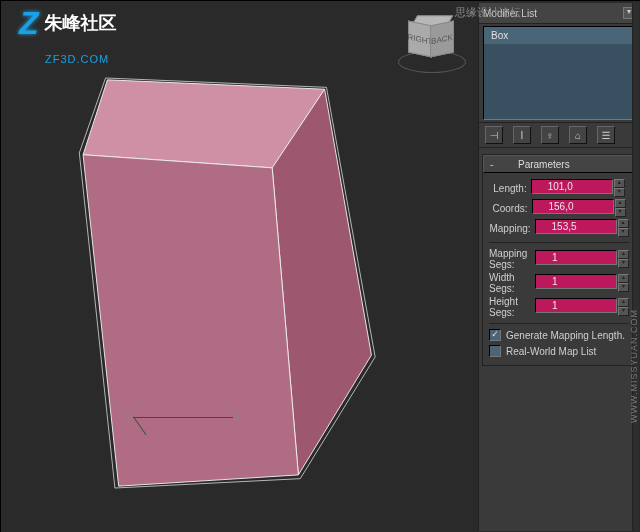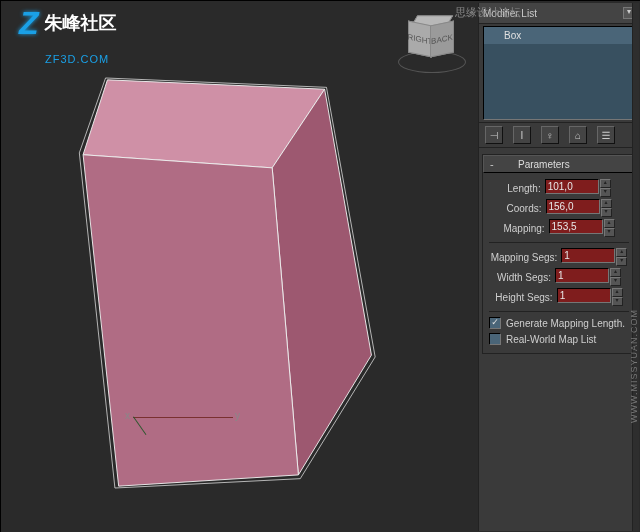--- a/index.html
+++ b/index.html
@@ -29,32 +29,32 @@
   .vc-right{left:0;top:10px;width:22px;height:30px;transform:skewY(12deg);background:#aaa}
   .vc-back{left:22px;top:10px;width:22px;height:30px;transform:skewY(-12deg);background:#9a9a9a}
   
   .box3d{position:absolute;left:48px;top:60px;width:360px;height:440px;z-index:2}
   
   .panel{position:absolute;right:2px;top:2px;width:160px;bottom:2px;background:#3a3a3a;border-left:1px solid #222}
   .mod-row{display:flex;align-items:center;height:16px;padding:2px 4px;background:#444;border-bottom:1px solid #222}
   .mod-label{flex:1;font-size:10px;color:#ccc}
   .mod-drop{width:10px;height:10px;border:1px solid #777;background:#555;font:8px/8px Arial;text-align:center;color:#ccc}
   .stack{margin:2px 4px;height:92px;background:#385060;border:1px inset #222}
-  .stack-item{padding:3px 20px;background:#4a6578;color:#e0e0e0;font-size:10px}
+  .stack-item{padding:3px 7px;background:#4a6578;color:#e0e0e0;font-size:10px}
   .tool-row{display:flex;gap:10px;padding:3px 6px;border-top:1px solid #222;border-bottom:1px solid #222;background:#3a3a3a}
   .tbtn{width:16px;height:16px;background:#444;border:1px outset #666;display:flex;align-items:center;justify-content:center;font:10px Arial;color:#ccc;cursor:pointer}
   .rollup{margin:6px 3px 0;border:1px solid #222}
   .roll-head{background:#444;height:16px;display:flex;align-items:center;padding:0 6px;border:1px outset #555}
   .roll-head .minus{width:8px;margin-right:20px;color:#ccc}
   .roll-head .title{flex:1;text-align:left;font-size:10px;color:#ddd}
   .roll-body{padding:4px 6px;background:#3a3a3a}
   .prm{display:flex;align-items:center;justify-content:center;margin:2px 0;gap:4px}
   .prm label{font-size:10px;color:#cfcfcf}
   .spin{display:flex}
-  .spin input{width:48px;height:13px;background:#7f1d1d;border:1px inset #222;color:#e8e8e8;font:10px Arial;padding:0 2px}
+  .spin input{width:48px;height:13px;background:#be185d;border:1px inset #222;color:#e8e8e8;font:10px Arial;padding:0 16px}
   .sp-btns{display:flex;flex-direction:column;margin-left:1px}
   .sp-btns div{width:9px;height:7px;background:#555;border:1px outset #777;font:6px/5px Arial;text-align:center;color:#222;cursor:pointer}
   .sep{height:1px;background:#222;margin:5px 0}
   .chk{display:flex;align-items:center;gap:5px;margin:4px 0}
   .chk .box{width:10px;height:10px;background:#4a6578;border:1px inset #222;font:9px/9px Arial;text-align:center;color:#e0e0e0}
   .chk label{font-size:10px;color:#cfcfcf}
   .scroll-track{position:absolute;right:0;top:0;bottom:0;width:6px;background:#2e2e2e;border-left:1px solid #222}
 </style>
 </head>
 <body>

